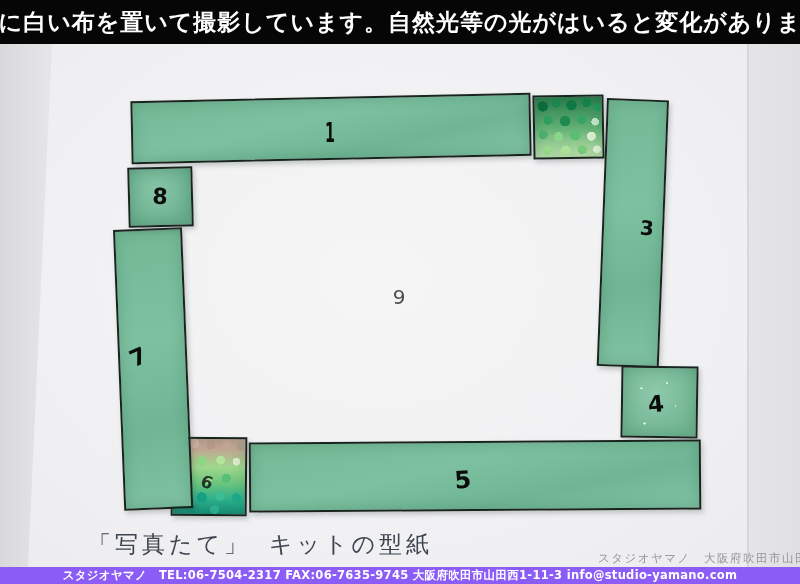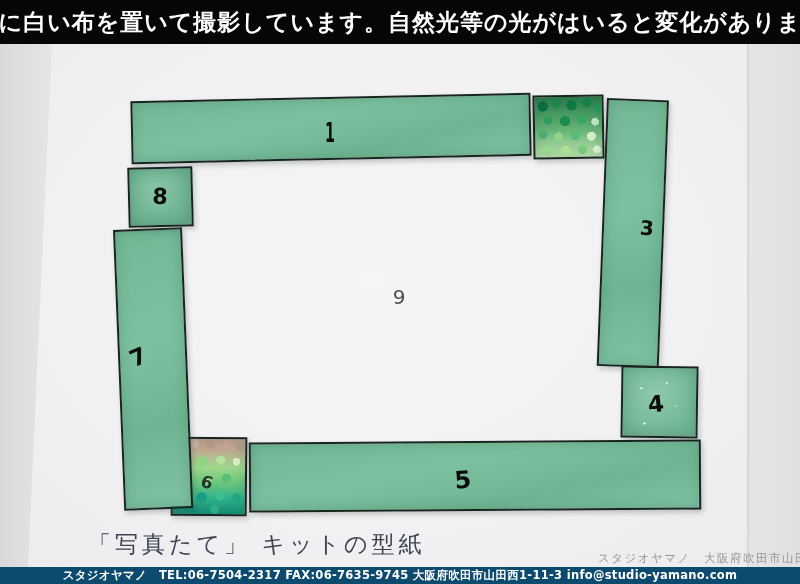--- a/index.html
+++ b/index.html
@@ -90,26 +90,26 @@
   .n3 { left:630px; top:167px; font-size:20px; transform:rotate(4deg); }
   .n4 { left:639px; top:343px; font-size:23px; transform:rotate(-6deg); }
   .n5 { left:446px; top:419px; font-size:24px; transform:rotate(-5deg); }
   .n6 { left:190px; top:421px; font-size:17px; color:rgba(15,22,18,.82); transform:rotate(18deg); }
   .n7 { left:121px; top:296px; font-size:23px; transform:rotate(-24deg); }
   .n8 { left:143px; top:135px; font-size:22px; transform:rotate(3deg); }
   .n9 { left:382px; top:236px; font-size:20px; font-weight:400; color:#4c4c4e; }
 
   
   .caption { position:absolute; left:88px; top:485px; font-size:23px; letter-spacing:4px;
-             color:#3d4450; font-family:Liberation Sans, sans-serif; white-space:nowrap; }
+             color:#3d4450; font-family:Liberation Mono, monospace; white-space:nowrap; }
   .watermark { position:absolute; left:598px; top:507px; font-size:11.5px; letter-spacing:1.5px;
                color:#97979a; white-space:nowrap; }
 
   
-  .footer { position:absolute; left:0; top:567px; width:800px; height:17px; background:#0c4a6e;
+  .footer { position:absolute; left:0; top:567px; width:800px; height:17px; background:#8b5cf6;
             display:flex; align-items:center; justify-content:center; }
   .footer span { color:#ffffff; font-size:11.5px; font-weight:700; letter-spacing:.3px; white-space:nowrap; }
 </style>
 </head>
 <body>
 
 <div class="page">
 
   <div class="banner">
     <span>後ろに白い布を置いて撮影しています。自然光等の光がはいると変化があります。</span>

